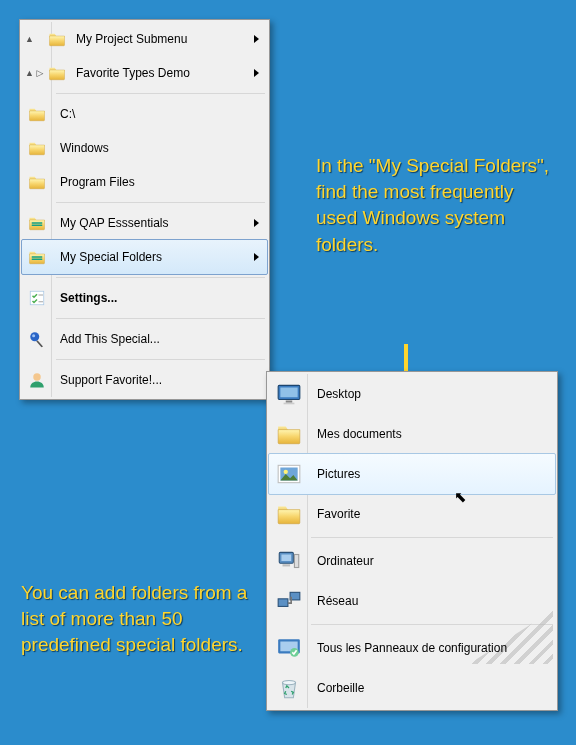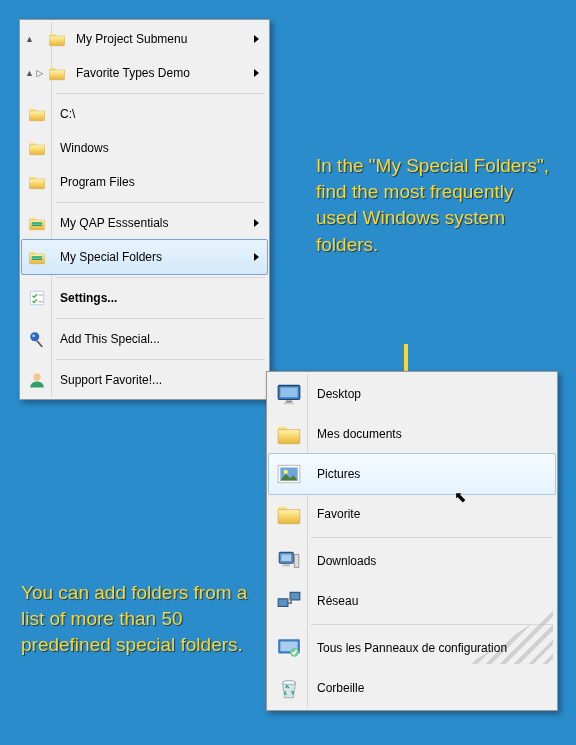--- a/index.html
+++ b/index.html
@@ -169,21 +169,21 @@
         </span>
         <span>Favorite</span>
       </div>
       <div class="sep"></div>
       <div class="item">
         <span class="ico">
           <svg width="28" height="26">
             <use href="#i-computer"></use>
           </svg>
         </span>
-        <span>Downloads</span>
+        <span>Ordinateur</span>
       </div>
       <div class="item">
         <span class="ico">
           <svg width="28" height="26">
             <use href="#i-network"></use>
           </svg>
         </span>
         <span>Réseau</span>
       </div>
       <div class="sep"></div>

